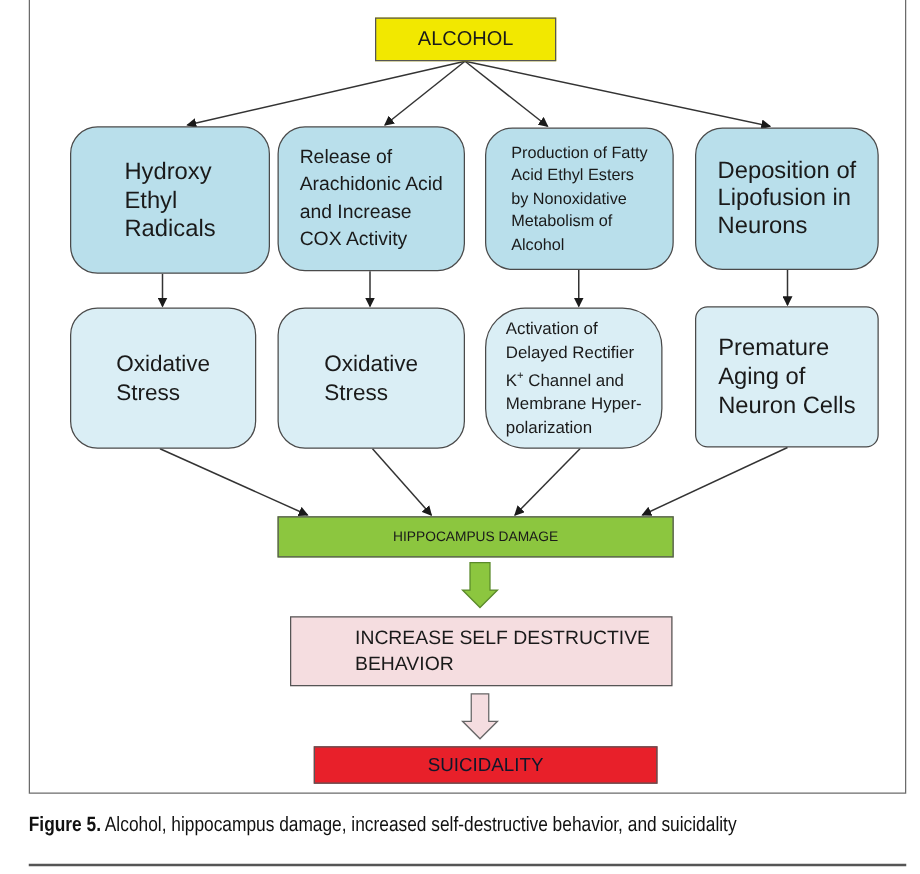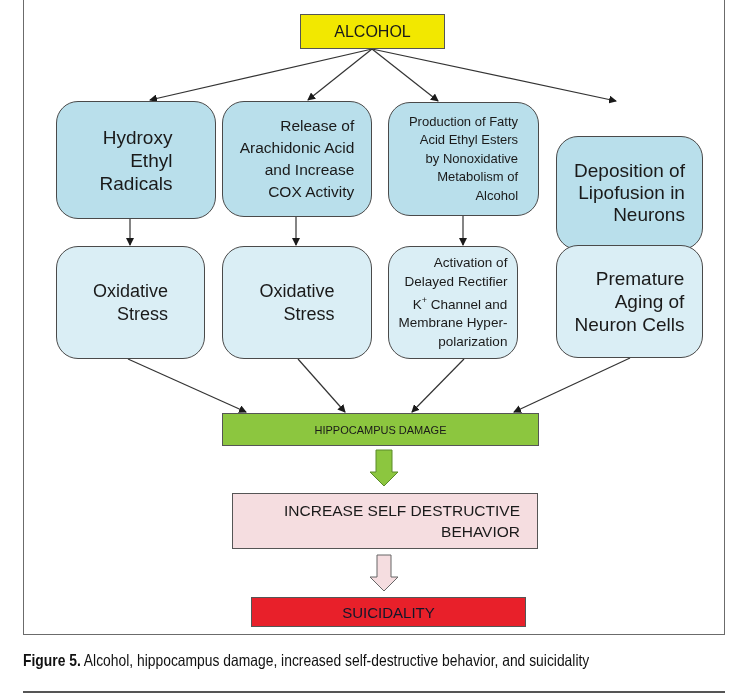--- a/index.html
+++ b/index.html
@@ -1,32 +1,32 @@
 <!DOCTYPE html>
 <html><head>
 <meta charset="utf-8">
 <style>
   html, body { margin: 0; padding: 0; background: #ffffff; }
   body { width: 736px; height: 699px; position: relative; overflow: hidden; font-family: "Liberation Sans", sans-serif; }
   .frame { position: absolute; left: 23px; top: -2px; width: 702px; height: 637px; border: 1.5px solid #6b6b6b; box-sizing: border-box; }
   svg.links { position: absolute; left: 0; top: 0; width: 736px; height: 699px; }
-  .node { position: absolute; box-sizing: border-box; display: flex; align-items: center; justify-content: center; text-align: right; color: #1a1a1a; }
+  .node { position: absolute; box-sizing: border-box; display: flex; align-items: center; justify-content: center; text-align: left; color: #1a1a1a; }
   .rect { border: 1.2px solid #555; }
   .rounded { border: 1.2px solid #4a4a4a; border-radius: 22px; }
   .blue1 { background: #b9dfeb; }
   .blue2 { background: #daeef5; }
   .alcohol { left: 300px; top: 14px; width: 145px; height: 35px; background: #f2e800; font-size: 16px; }
   .n1 { left: 56px; top: 101px; width: 160px; height: 118px; font-size: 19px; line-height: 23px; }
   .n2 { left: 222px; top: 101px; width: 150px; height: 116px; font-size: 15.5px; line-height: 22px; }
   .n3 { left: 388px; top: 102px; width: 151px; height: 114px; font-size: 13px; line-height: 18.5px; }
-  .n4 { left: 556px; top: 102px; width: 147px; height: 114px; font-size: 19px; line-height: 22px; margin-top: 34px; }
+  .n4 { left: 556px; top: 102px; width: 147px; height: 114px; font-size: 19px; line-height: 22px; }
   .m1 { left: 56px; top: 246px; width: 149px; height: 113px; font-size: 18px; line-height: 23px; }
   .m2 { left: 222px; top: 246px; width: 150px; height: 113px; font-size: 18px; line-height: 23px; }
-  .m3 { left: 388px; top: 246px; width: 130px; height: 113px; font-size: 13.5px; line-height: 18.5px; }
-  .m4 { left: 556px; top: 245px; width: 147px; height: 113px; font-size: 19px; line-height: 23px; }
+  .m3 { left: 388px; top: 246px; width: 142px; height: 113px; font-size: 13.5px; line-height: 18.5px; border-radius: 32px; }
+  .m4 { left: 556px; top: 245px; width: 147px; height: 113px; font-size: 19px; line-height: 23px; border-radius: 10px; }
   .hippo { left: 222px; top: 413px; width: 317px; height: 33px; background: #8cc63f; font-size: 11px; }
   .increase { left: 232px; top: 493px; width: 306px; height: 56px; background: #f5dde0; font-size: 15.5px; line-height: 21px; padding-left: 34px; }
   .suicide { left: 251px; top: 597px; width: 275px; height: 30px; background: #e8202a; color: #0f172a; font-size: 15px; }
   .caption { position: absolute; left: 23px; top: 651px; width: 700px; font-family: "Liberation Sans Narrow", "Liberation Sans", sans-serif; font-size: 16.5px; color: #111; transform: scaleX(0.84); transform-origin: left top; white-space: nowrap; }
   .caption b { font-weight: bold; }
   .rule { position: absolute; left: 23px; top: 691px; width: 702px; height: 1.5px; background: #555; }
   .lbl { white-space: pre-line; }
 </style>
 </head>
 <body>

